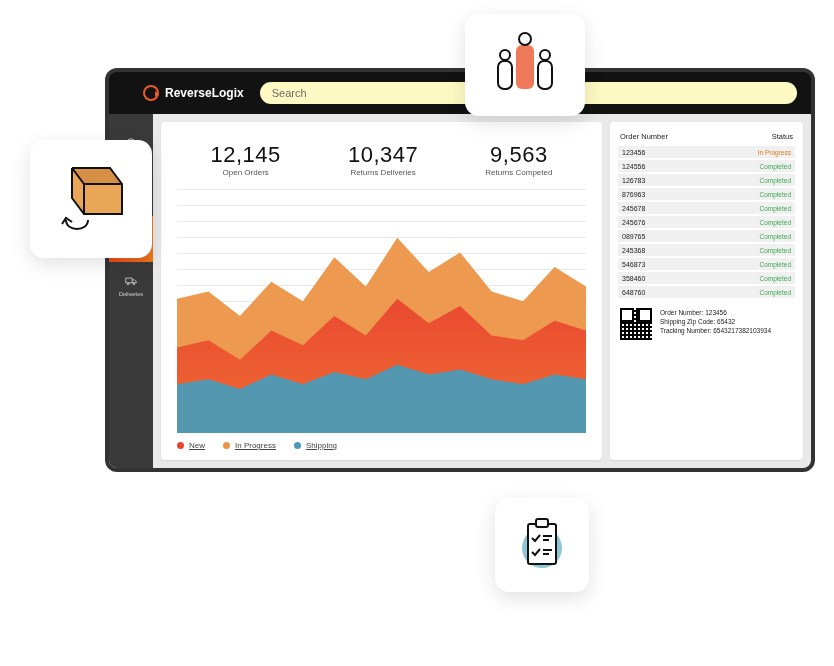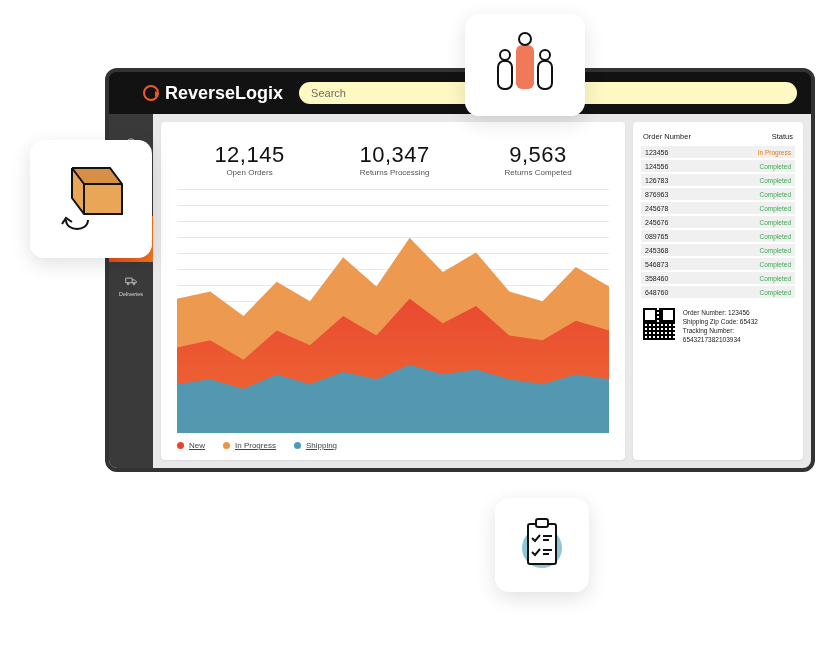--- a/index.html
+++ b/index.html
@@ -4,21 +4,21 @@
 <style>
   * { margin: 0; padding: 0; box-sizing: border-box; font-family: -apple-system, BlinkMacSystemFont, "Segoe UI", Arial, sans-serif; }
   body { background: #fff; width: 834px; height: 666px; position: relative; }
 
   .frame {
     position: absolute; left: 105px; top: 68px; width: 710px; height: 404px;
     background: #2b2b2b; border-radius: 12px; overflow: hidden;
     border: 4px solid #333;
   }
   .topbar { height: 42px; background: #121212; display: flex; align-items: center; padding: 0 14px; gap: 16px; }
-  .logo { display: flex; align-items: center; gap: 6px; color: #fff; font-size: 18px; font-weight: 600; padding-left: 20px; }
+  .logo { display: flex; align-items: center; gap: 6px; color: #fff; font-size: 12px; font-weight: 600; padding-left: 20px; }
   .logo-ring { width: 16px; height: 16px; border-radius: 50%; border: 2.5px solid #ee5a29; position: relative; }
   .logo-ring::after { content:""; position:absolute; right:-2px; top:4px; width:0;height:0;border-left:4px solid #ee5a29;border-top:3px solid transparent;border-bottom:3px solid transparent;}
   .searchbar { flex: 1; background: #fef9c3; border-radius: 14px; height: 22px; display: flex; align-items: center; padding: 0 12px; font-size: 11px; color: #6b6b6b; }
 
   .workspace { display: flex; height: calc(100% - 42px); background: #e9e9e9; }
   .sidebar { width: 44px; background: #3a3a3a; display: flex; flex-direction: column; padding-top: 10px; }
   .sidebar-item { height: 46px; display: flex; flex-direction: column; align-items: center; justify-content: center; gap: 2px; color: #d9d9d9; font-size: 5.5px; cursor: pointer; position: relative; overflow:hidden;}
   .sidebar-item.active { background: linear-gradient(90deg,#ee4a1d,#f0761b); color: #fff; }
   .sidebar-icon { width: 16px; height: 16px; display: flex; align-items: center; justify-content: center; }
 
@@ -30,21 +30,21 @@
   .kpi { text-align: center; }
   .kpi-val { font-size: 22px; font-weight: 400; color: #111; letter-spacing: .5px; }
   .kpi-lbl { font-size: 8px; color: #555; }
 
   .chart-zone { flex: 1; position: relative; }
   .gridline { border-top: 1px solid #e8e8e8; height: 16px; }
   .legend { display: flex; gap: 18px; margin-top: 8px; }
   .legend-item { display: flex; align-items: center; gap: 5px; font-size: 8px; color: #444; text-decoration: underline; }
   .dot { width: 7px; height: 7px; border-radius: 50%; }
 
-  .side { width: 170px; padding: 8px 8px; font-size: 7.5px; }
+  .side { width: 193px; padding: 8px 8px; font-size: 7.5px; }
   .side-header { display: flex; justify-content: space-between; color: #222; font-size: 7.5px; padding: 2px 2px 5px 2px; }
   .order-row { display: flex; justify-content: space-between; padding: 2px 4px; background: #f0f0f0; margin-bottom: 2px; height: 12px; align-items: center; }
   .order-num { color: #222; font-size: 7px; }
   .status { font-size: 6.5px; }
   .status.inprog { color: #e07b1a; }
   .status.comp { color: #3fa653; }
   .qr-block { display: flex; gap: 8px; margin-top: 10px; padding: 0 2px; }
   .qr { width: 32px; height: 32px; background:
     repeating-linear-gradient(0deg,#000 0 2px,transparent 2px 4px),
     repeating-linear-gradient(90deg,#000 0 2px,transparent 2px 4px);
@@ -118,21 +118,21 @@
     <div class="content">
 
       <div class="card main">
         <div class="kpis">
           <div class="kpi">
             <div class="kpi-val">12,145</div>
             <div class="kpi-lbl">Open Orders</div>
           </div>
           <div class="kpi">
             <div class="kpi-val">10,347</div>
-            <div class="kpi-lbl">Returns Processing</div>
+            <div class="kpi-lbl">Returns Deliveries</div>
           </div>
           <div class="kpi">
             <div class="kpi-val">9,563</div>
             <div class="kpi-lbl">Returns Competed</div>
           </div>
         </div>
 
         <div class="chart-zone">
           <div class="gridline"></div>
             <div class="gridline"></div>

